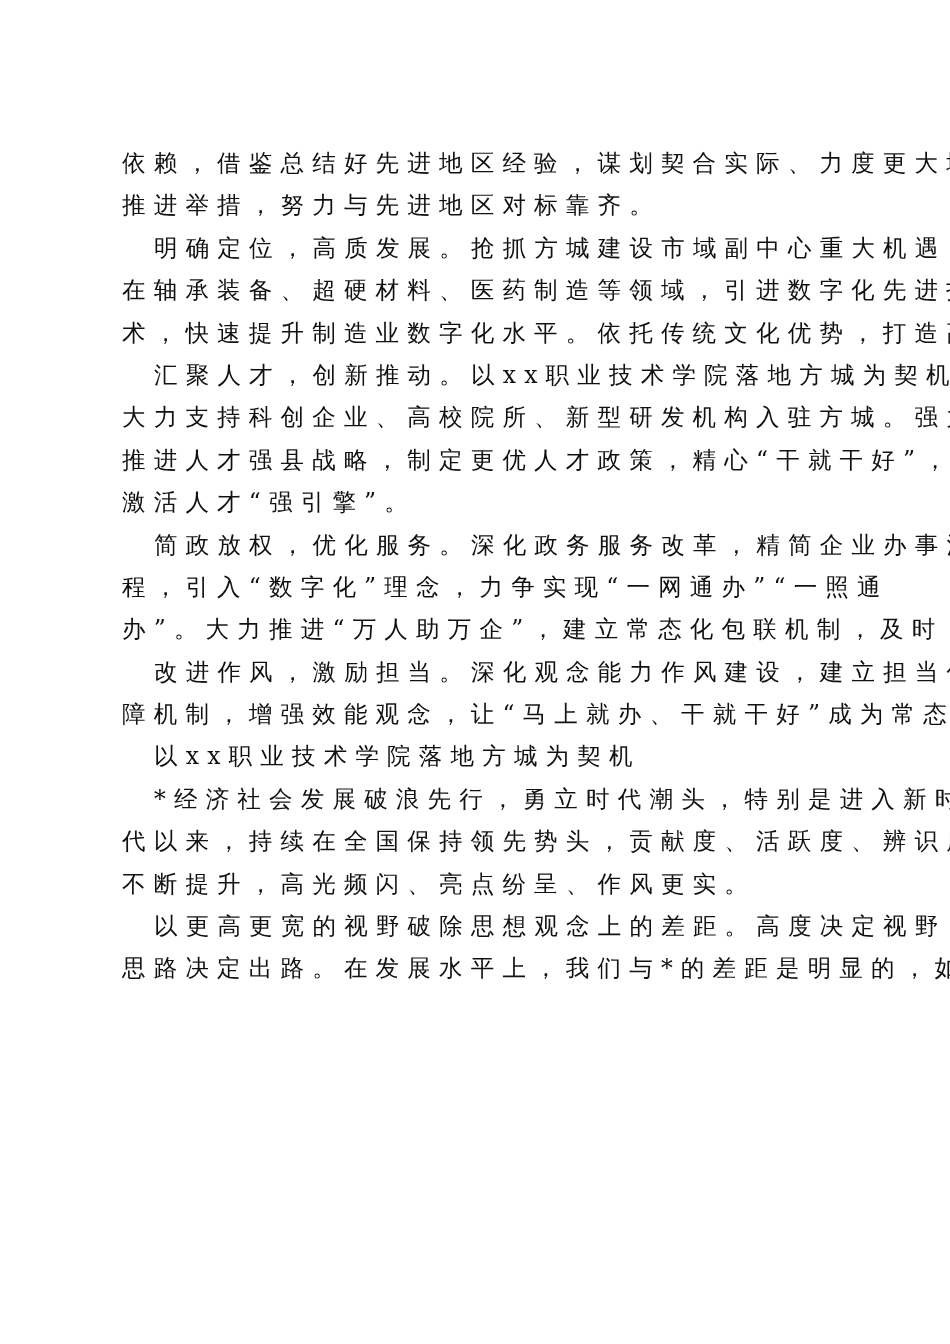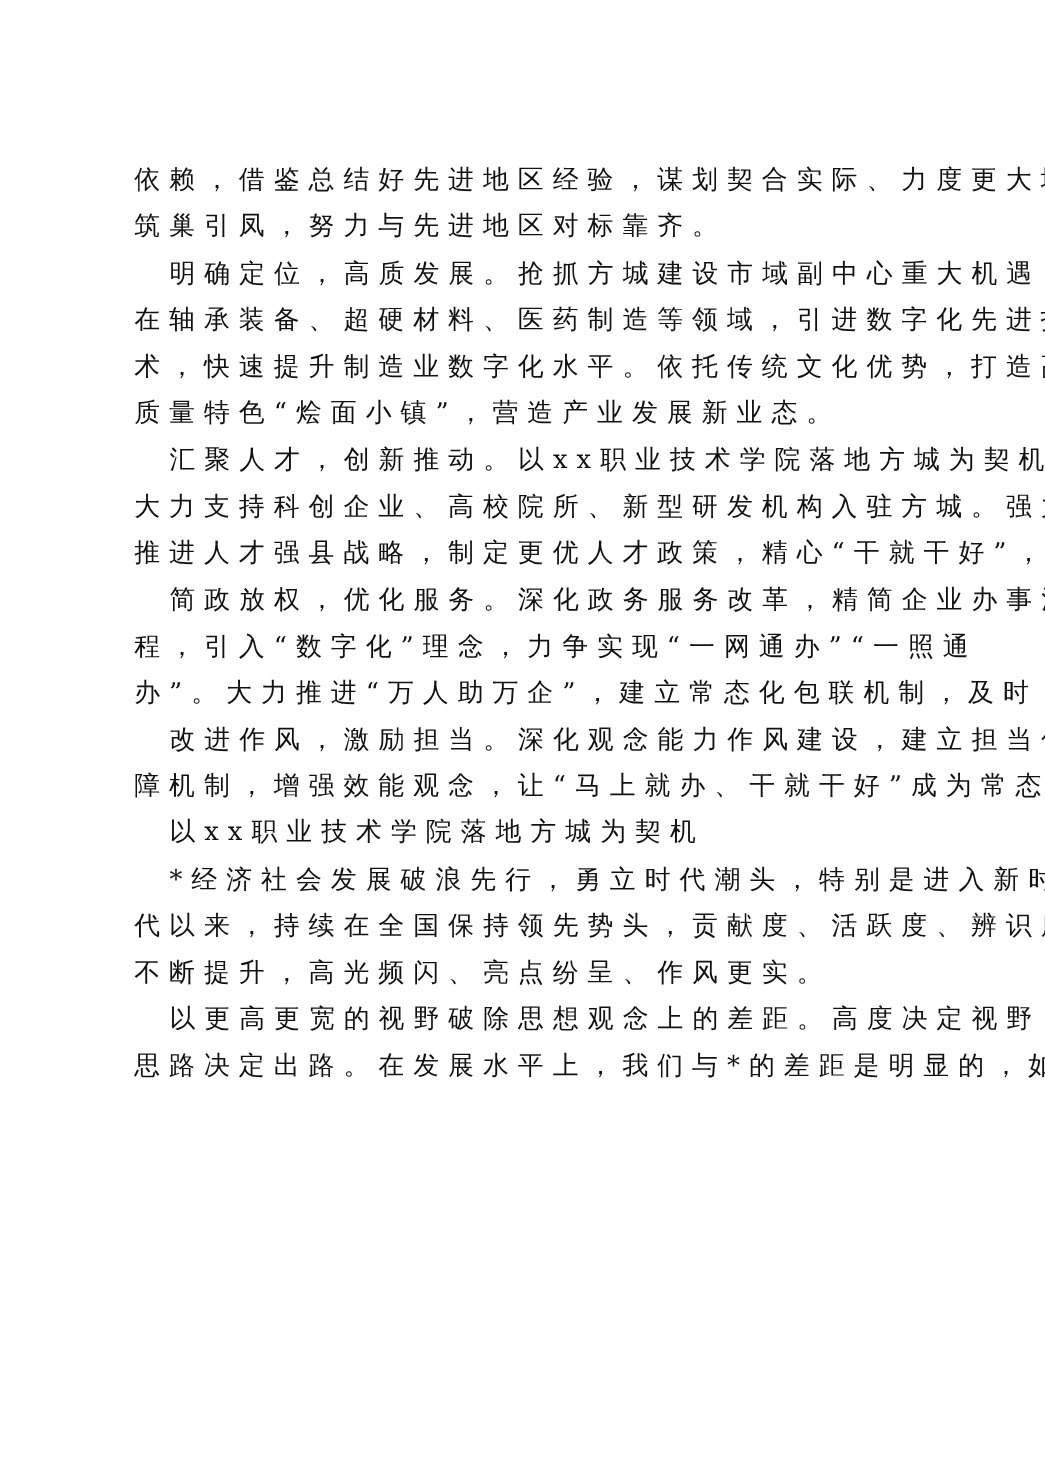--- a/index.html
+++ b/index.html
@@ -40,34 +40,34 @@
       padding-left: 32px;
     }
   </style>
 </head>
 <body>
 
 <div class="page">
 
   <div class="para">
     <span class="line">依赖，借鉴总结好先进地区经验，谋划契合实际、力度更大地</span>
-    <span class="line">筑巢引凤，努力与先进地区对标靠齐。</span>
+    <span class="line">推进举措，努力与先进地区对标靠齐。</span>
   </div>
 
   <div class="para">
     <span class="line first">明确定位，高质发展。抢抓方城建设市域副中心重大机遇，</span>
     <span class="line">在轴承装备、超硬材料、医药制造等领域，引进数字化先进技</span>
     <span class="line">术，快速提升制造业数字化水平。依托传统文化优势，打造高</span>
-    <span class="line">质量特色“烩面小镇”，营造产业发展新业态。</span>
   </div>
 
   <div class="para">
     <span class="line first">汇聚人才，创新推动。以xx职业技术学院落地方城为契机，</span>
     <span class="line">大力支持科创企业、高校院所、新型研发机构入驻方城。强力</span>
     <span class="line">推进人才强县战略，制定更优人才政策，精心“干就干好”，</span>
+    <span class="line">激活人才“强引擎”。</span>
   </div>
 
   <div class="para">
     <span class="line first">简政放权，优化服务。深化政务服务改革，精简企业办事流</span>
     <span class="line">程，引入“数字化”理念，力争实现“一网通办”“一照通</span>
     <span class="line">办”。大力推进“万人助万企”，建立常态化包联机制，及时</span>
   </div>
 
   <div class="para">
     <span class="line first">改进作风，激励担当。深化观念能力作风建设，建立担当保</span>

